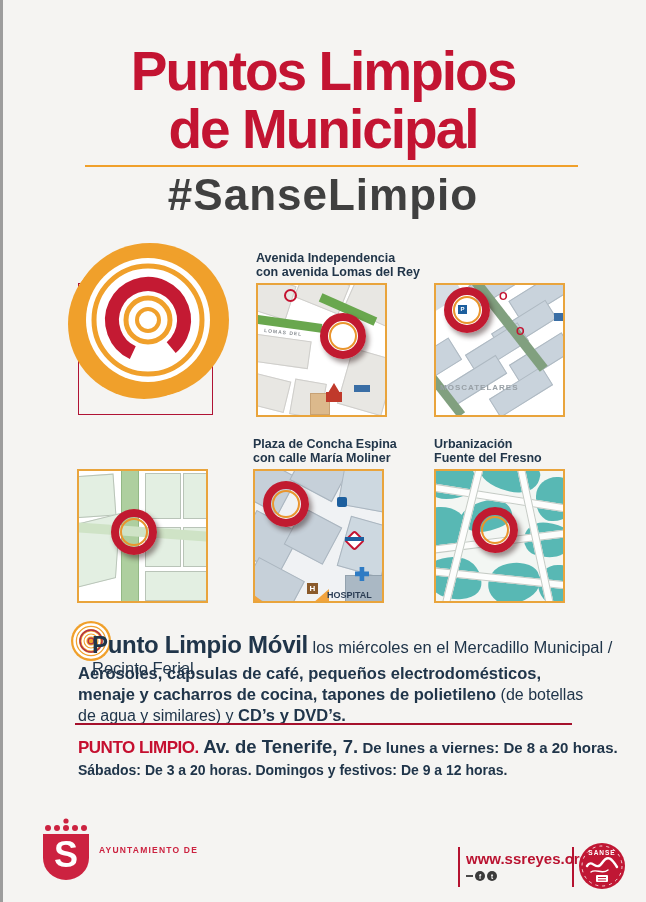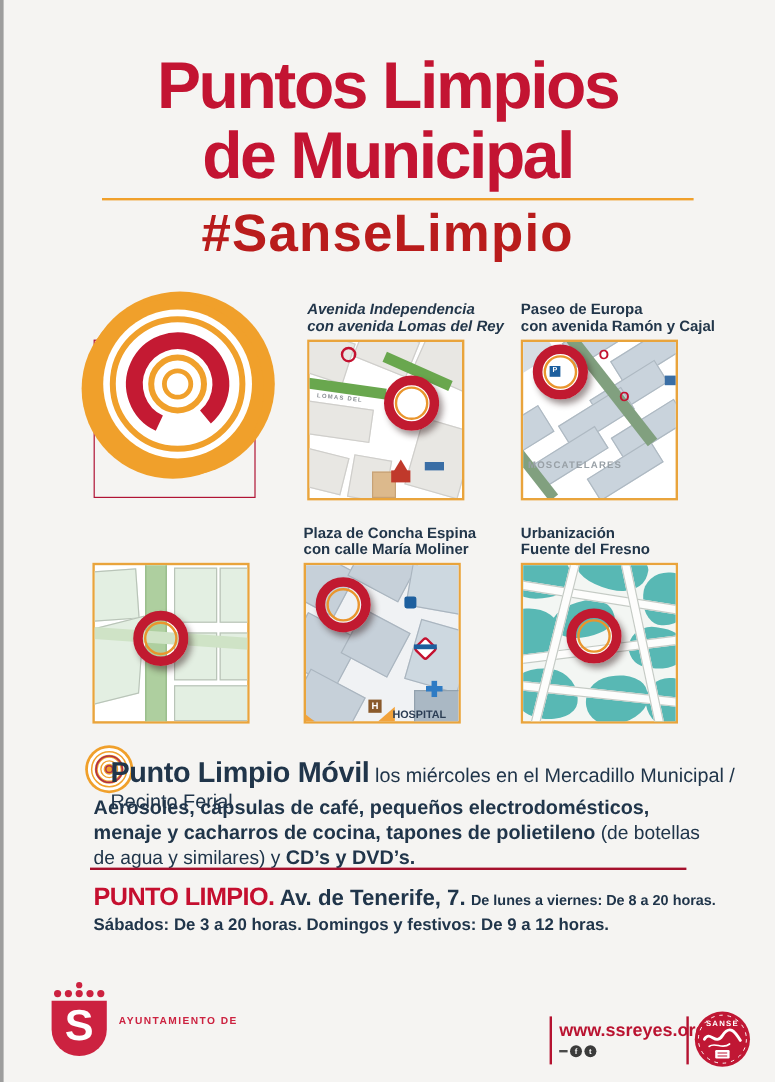--- a/index.html
+++ b/index.html
@@ -7,42 +7,42 @@
     position:relative;width:646px;height:902px;margin:0 auto;
     background:#f5f4f2;overflow:hidden;
     font-family:"Liberation Sans",sans-serif;
   }
   .edge{position:absolute;left:0;top:0;width:3px;height:100%;background:#9d9d9d;}
   
   .title{position:absolute;left:0;width:100%;text-align:center;
     color:#c31432;font-weight:bold;font-size:55px;letter-spacing:-2px;line-height:57px;}
   .underline{position:absolute;left:85px;top:165px;width:493px;height:2px;background:#f0a02b;}
   .hashtag{position:absolute;left:0;top:170px;width:100%;text-align:center;
-    color:#b91c1c;font-weight:bold;font-size:44px;letter-spacing:1px;}
+    color:#404040;font-weight:bold;font-size:44px;letter-spacing:1px;}
   
   .maplabel{position:absolute;font-size:12.5px;font-weight:bold;color:#22364a;line-height:14px;}
   .map{position:absolute;width:127px;height:130px;border:2px solid #e9a43c;overflow:hidden;background:#fff;}
   .blk{position:absolute;}
   .target{position:absolute;width:30px;height:30px;border-radius:50%;
     border:8px solid #c11a30;box-shadow:3px 4px 5px rgba(45,20,20,.45);}
   .target::before{content:"";position:absolute;inset:1px;border:2px solid #e9952d;border-radius:50%;}
   .mapsymbol{position:absolute;color:#c41230;font-weight:bold;font-size:11px;}
   .areatext{position:absolute;font-weight:bold;color:#98a0a6;font-size:8px;letter-spacing:1px;}
   .logorect{position:absolute;left:78px;top:283px;width:133px;height:130px;border:1px solid #b01335;}
   
   .movil{position:absolute;left:92px;top:631px;color:#20354a;font-size:16.5px;}
   .movil b{font-size:24px;letter-spacing:-0.3px;}
   .items{position:absolute;left:78px;top:663px;width:508px;color:#20354a;
     font-size:16.5px;font-weight:bold;line-height:21px;}
   .items .reg{font-weight:normal;font-size:16px;}
   .redrule{position:absolute;left:75px;top:723px;width:497px;height:2px;background:#a5102c;}
   .fixedrow{position:absolute;left:78px;top:736px;white-space:nowrap;}
-  .fp-name{color:#c50f2f;font-weight:bold;font-size:21px;letter-spacing:-0.5px;text-align:center;}
+  .fp-name{color:#c50f2f;font-weight:bold;font-size:17px;letter-spacing:-0.5px;text-align:center;}
   .fp-addr{color:#20354a;font-weight:bold;font-size:18.5px;}
-  .fp-sched{color:#20354a;font-weight:bold;font-size:12px;}
+  .fp-sched{color:#20354a;font-weight:bold;font-size:15px;}
   .fixedrow2{position:absolute;left:78px;top:762px;color:#20354a;font-weight:bold;font-size:14px;}
   
   .org-prefix{position:absolute;left:99px;top:845px;color:#cc2240;font-size:8.5px;font-weight:bold;letter-spacing:1.2px;}
   .org-name{position:absolute;left:98px;top:851px;color:#cc2240;font-size:22px;line-height:20px;font-weight:500;letter-spacing:-0.5px;}
   .vline{position:absolute;width:2px;height:40px;background:#b51230;top:847px;}
   .website{position:absolute;left:466px;top:850px;color:#ba1331;font-weight:bold;font-size:15px;}
   .social{position:absolute;left:466px;top:871px;display:flex;align-items:center;gap:2px;}
   .social .dash{width:7px;height:2px;background:#4a4a4a;}
   .social .dot{width:10px;height:10px;border-radius:50%;background:#3b3b3b;color:#fff;
     font-size:6.5px;font-weight:bold;display:flex;align-items:center;justify-content:center;}
@@ -62,27 +62,23 @@
   <svg style="position:absolute;left:66px;top:240px;" width="164" height="162" viewBox="0 0 164 162">
     <ellipse cx="84" cy="80" rx="79" ry="77" fill="#f0a02b"></ellipse>
     <ellipse cx="78" cy="84" rx="76" ry="75" fill="#f0a02b"></ellipse>
     <circle cx="82" cy="80" r="62" fill="#fff"></circle>
     <circle cx="82" cy="80" r="54" fill="none" stroke="#f0a02b" stroke-width="5"></circle>
     <circle cx="82" cy="80" r="36" fill="none" stroke="#c41a33" stroke-width="14" stroke-dasharray="185 42" transform="rotate(115 82 80)"></circle>
     <circle cx="82" cy="80" r="22" fill="none" stroke="#f0a02b" stroke-width="5"></circle>
     <circle cx="82" cy="80" r="11" fill="none" stroke="#f0a02b" stroke-width="4"></circle>
   </svg>
 
-  <div class="maplabel" style="left:256px;top:251px;font-style:italic;">
+  <div class="maplabel" style="left:256px;top:251px;">
     <div>Avenida Independencia</div>
     <div>con avenida Lomas del Rey</div>
-  </div>
-  <div class="maplabel" style="left:434px;top:251px;">
-    <div>Paseo de Europa</div>
-    <div>con avenida Ramón y Cajal</div>
   </div>
 
   <div class="map" style="left:256px;top:283px;">
     <div class="blk" style="left:-8px;top:-6px;width:40px;height:34px;background:#e8e7e3;border:1px solid #cfcecb;transform:rotate(18deg);"></div>
     <div class="blk" style="left:40px;top:-10px;width:46px;height:30px;background:#e8e7e3;border:1px solid #cfcecb;transform:rotate(22deg);"></div>
     <div class="blk" style="left:92px;top:-8px;width:44px;height:40px;background:#e8e7e3;border:1px solid #cfcecb;transform:rotate(24deg);"></div>
     <div class="blk" style="left:-6px;top:34px;width:70px;height:9px;background:#69a74e;transform:rotate(8deg);"></div>
     <div class="blk" style="left:60px;top:20px;width:60px;height:9px;background:#69a74e;transform:rotate(24deg);"></div>
     <div class="blk" style="left:-10px;top:52px;width:60px;height:26px;background:#e8e7e3;border:1px solid #cfcecb;transform:rotate(8deg);"></div>
     <div class="blk" style="left:-6px;top:92px;width:34px;height:30px;background:#e8e7e3;border:1px solid #cfcecb;transform:rotate(14deg);"></div>

